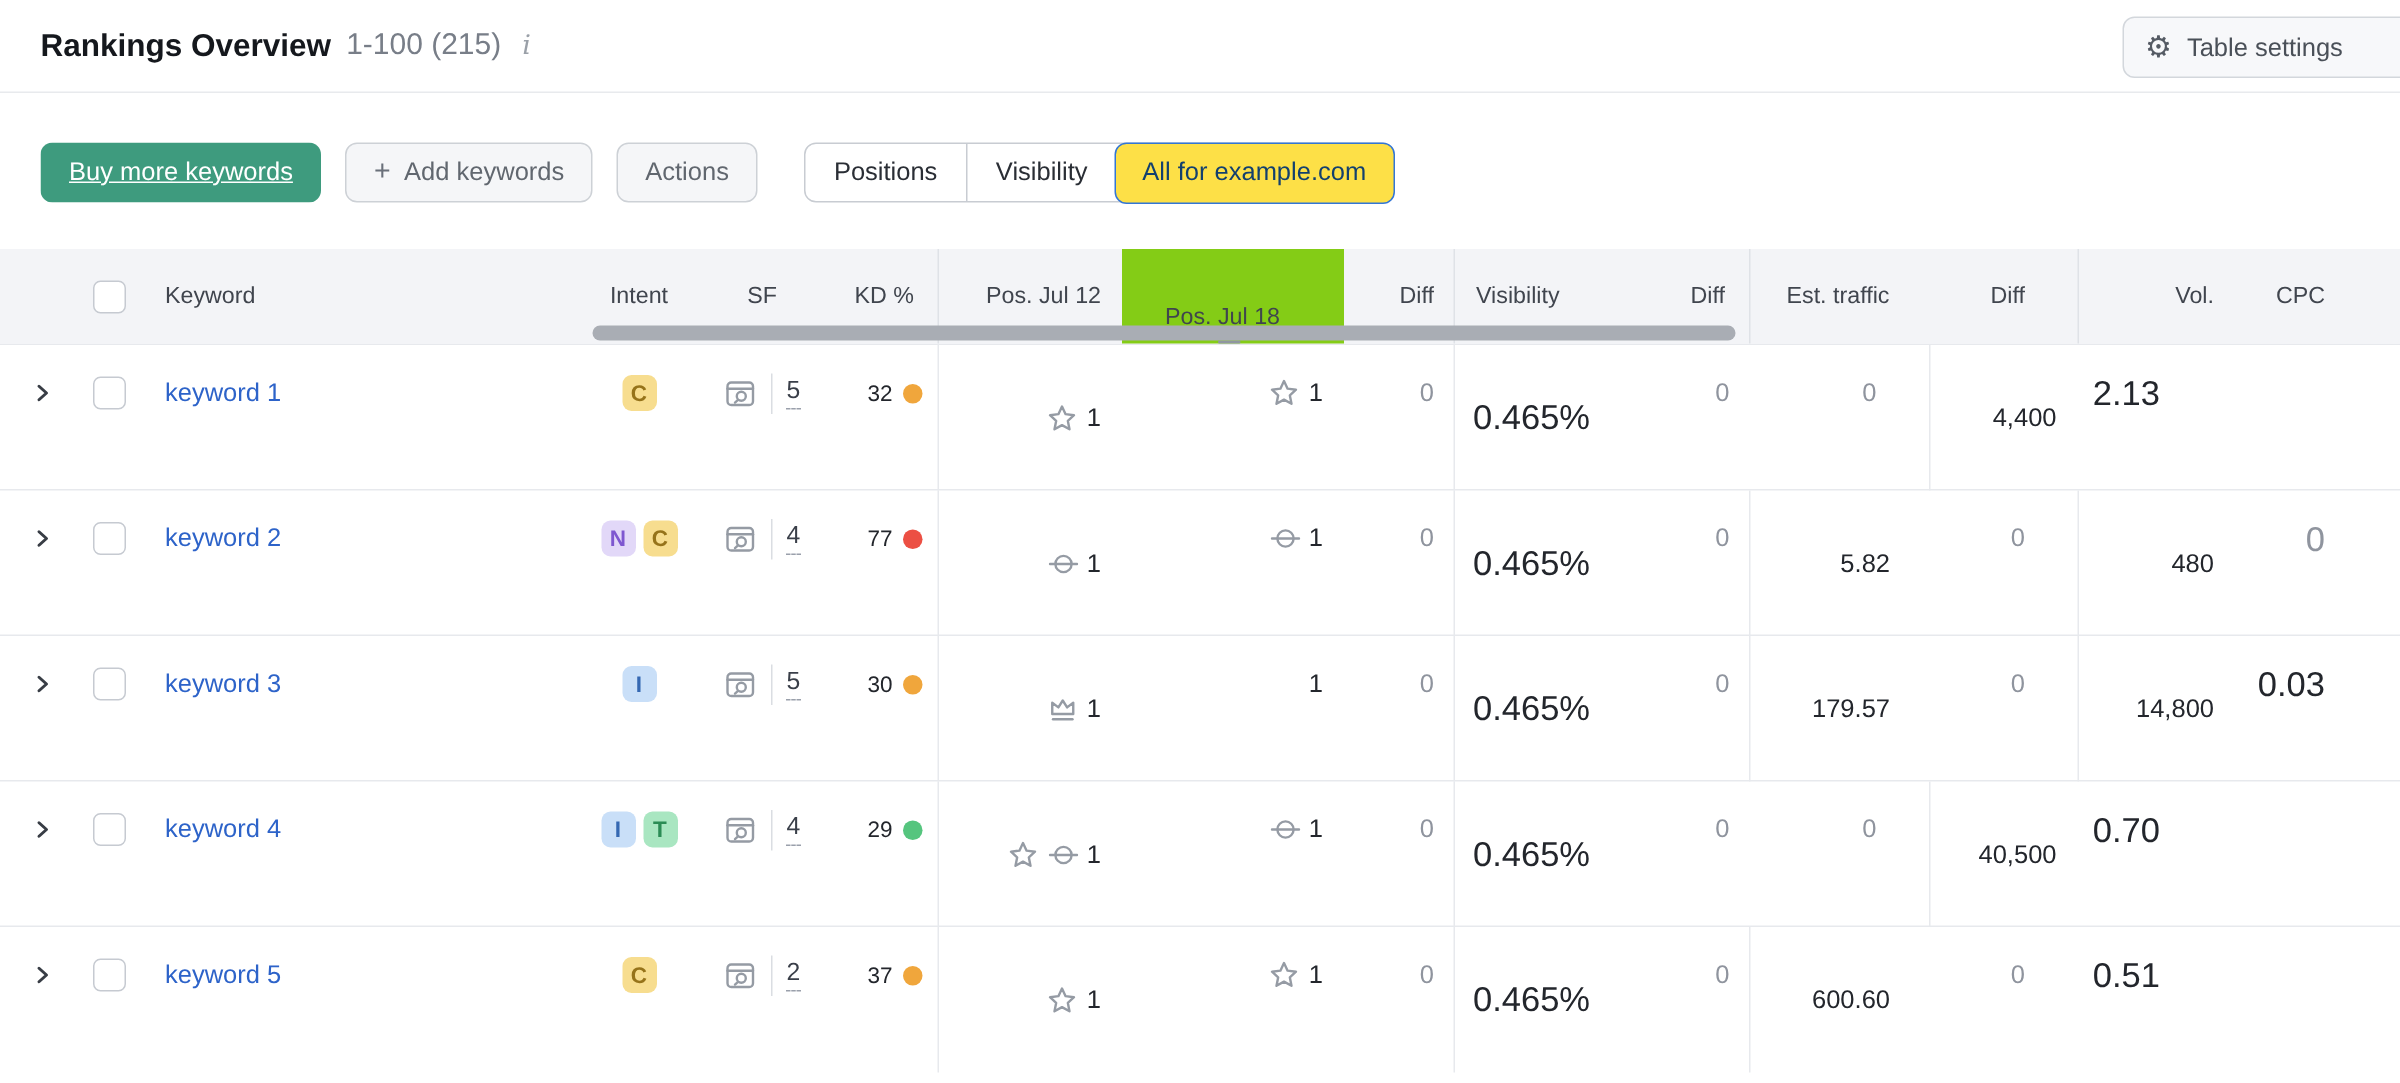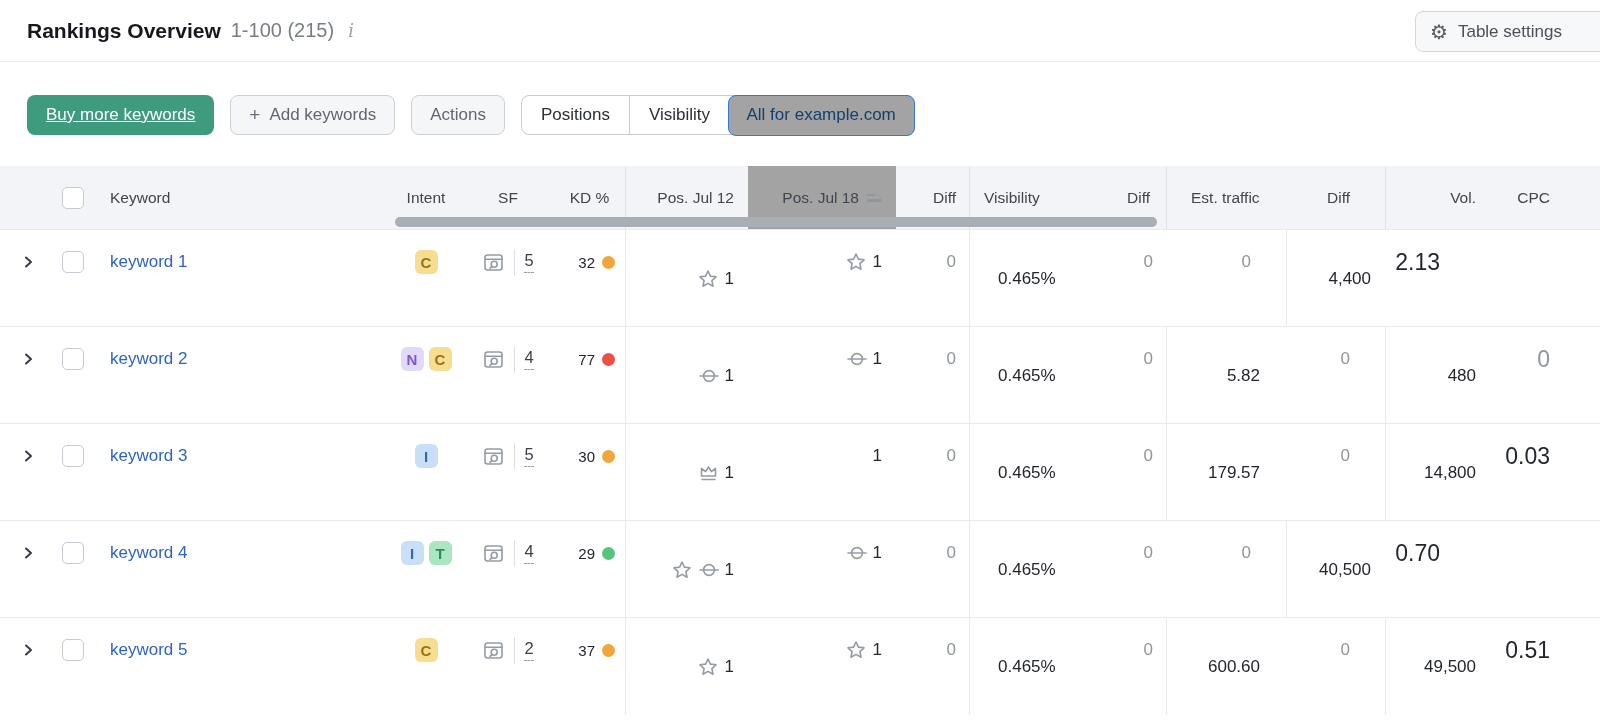--- a/index.html
+++ b/index.html
@@ -20,37 +20,37 @@
 
   
   .toolbar { margin:33px 0 0 27px; height:40px; display:flex; align-items:center; }
   .btn { height:40px; border-radius:8px; font-size:17px; display:inline-flex;
     align-items:center; padding:0 18px; cursor:pointer; border:1px solid transparent; }
   .btn-primary { background:#3E9B7E; color:#fff;text-decoration:underline; }
   .btn-secondary { background:#F5F6F8; border-color:#CDD1D6; color:#61676F; }
   .btn + .btn { margin-left:16px; }
   .plus { font-size:19px; margin-right:9px; color:#6A707A; }
 
-  .tab-group { display:flex; margin-left:16px; background:#fff;
+  .tab-group { display:flex; margin-left:31px; background:#fff;
     border:1px solid #C8CCD2; border-radius:8px; height:40px; }
   .tab { display:flex; align-items:center; padding:0 19px; font-size:17px; color:#2A2E35;
     cursor:pointer; border-left:1px solid #C8CCD2; white-space:nowrap; }
   .tab:first-child { border-left:none; }
-  .tab.selected { background:#a3a3a3; border:1.5px solid #3376D6; border-radius:8px;
+  .tab.selected { background:#fde047; border:1.5px solid #3376D6; border-radius:8px;
     margin:-1.5px; color:#13406E; padding:0 18px; position:relative; z-index:2; }
 
   
   .grid-row { display:grid;
     grid-template-columns:56px 48px 286px 72px 92px 71px 123px 148px 73px 120px 77px 120px 99px 105px 110px; }
   .thead { margin-top:31px; height:63px; background:#F3F4F7; position:relative; }
   .thead .grid-row { height:63px; }
   .th { font-size:15.5px; color:#40454E; display:flex; align-items:center; cursor:pointer; }
   .th.right { justify-content:flex-end; }
   .th.center { justify-content:center; }
-  .th-pos2 { background:#a3a3a3; }
+  .th-pos2 { background:#84cc16;flex-direction:column; }
   .sort-icon { display:inline-block; margin-left:8px; }
   .sort-icon i { display:block; height:2.5px; background:#8F96A0; border-radius:1.5px; }
   .sort-icon i.b1 { width:8px; margin-bottom:3px; }
   .sort-icon i.b2 { width:15px; }
   .hscroll { position:absolute; left:395px; top:51px; width:762px; height:10px;
     border-radius:5px; background:#A9ADB4; cursor:grab; }
 
   .trow { height:97px; border-top:1px solid #E7E9ED; }
   .cell { display:flex; align-items:center; height:62px; margin-top:1px; }
   .c-exp { justify-content:center; }
@@ -66,21 +66,21 @@
   .sf-sep { width:1px; height:27px; background:#DADDE2; margin:0 9px; }
   .sf-count { font-size:16.5px; color:#3A3F49; border-bottom:1.5px dashed #9AA0AB;
     padding-bottom:2px; cursor:pointer; }
   .c-kd { justify-content:flex-end; padding-right:10px; }
   .kd-val { font-size:15px; }
   .kd-dot { width:13px; height:13px; border-radius:50%; margin-left:7px; }
   .c-pos { justify-content:flex-end; padding-right:14px; gap:6px; }
   .pos-val { font-size:17px; }
   .c-diff { justify-content:flex-end; padding-right:13px; }
   .muted { color:#8F949E; font-size:17px; }
-  .c-vis { justify-content:flex-start; padding-left:28px; font-size:17px; }
+  .c-vis { justify-content:flex-start; padding-left:12px; font-size:23px; }
   .c-traffic { justify-content:flex-end; padding-right:26px; font-size:17px; }
   .c-tdiff { justify-content:flex-end; padding-right:35px; }
   .c-vol { justify-content:flex-end; padding-right:14px; font-size:17px; }
   .c-cpc { justify-content:flex-end; padding-right:50px; font-size:23px; }
   .b-left { border-left:1px solid #E7E9ED; height:97px; margin-top:0; }
   .icon { display:flex; color:#959BA4; }
   .v-sep-th { border-left:1px solid #DFE2E7; }
 </style>
 </head>
 <body>
@@ -419,16 +419,15 @@
             <path d="M11 3 L13.4 8.1 L19 8.8 L14.9 12.6 L16 18.2 L11 15.4 L6 18.2 L7.1 12.6 L3 8.8 L8.6 8.1 Z"></path>
           </svg>
         </div>
         <div class="pos-val">1</div>
       </div>
       <div class="cell c-diff muted">0</div>
       <div class="cell c-vis b-left">0.465%</div>
       <div class="cell c-diff muted">0</div>
       <div class="cell c-traffic b-left">600.60</div>
       <div class="cell c-tdiff muted">0</div>
-      <div class="cell c-vol b-left">49,500</div>
       <div class="cell c-cpc">0.51</div>
     </div>
   </div>
 
 </body></html>

